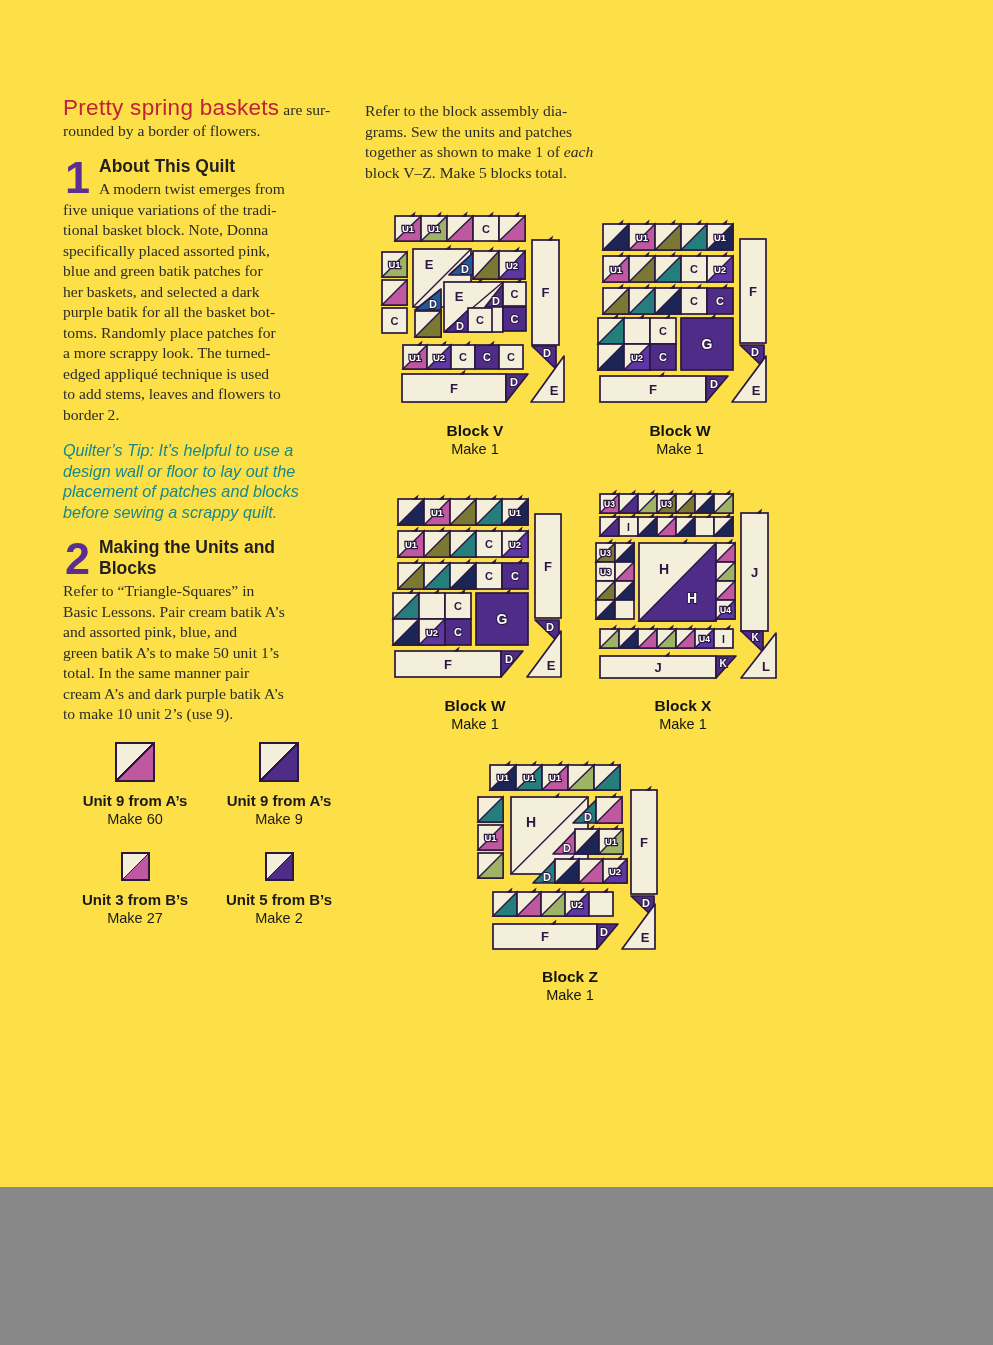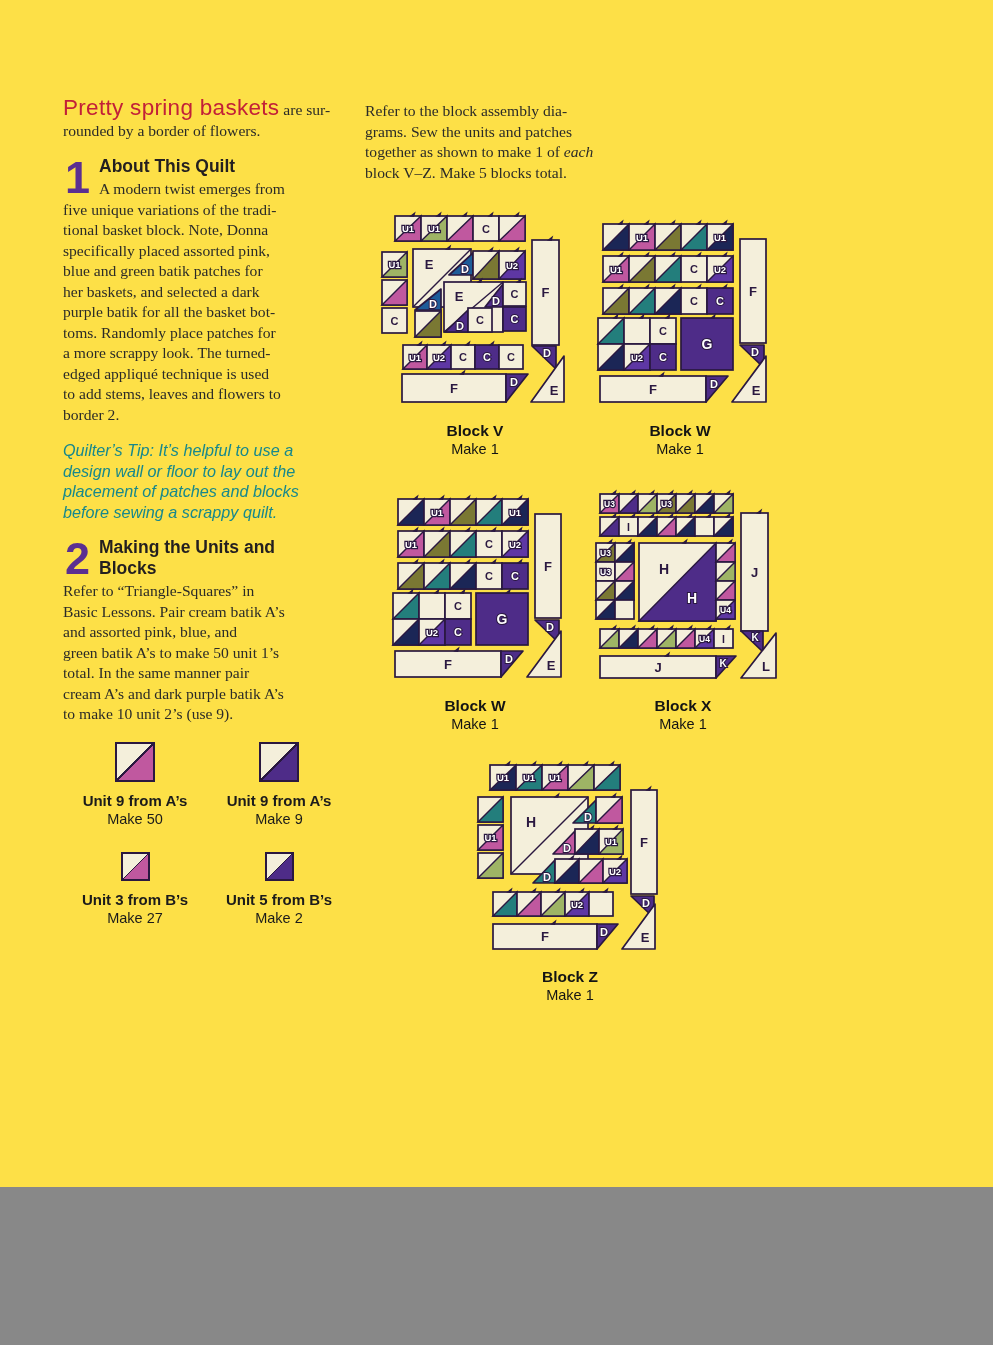--- a/index.html
+++ b/index.html
@@ -76,21 +76,21 @@
 green batik A’s to make 50 unit 1’s
 total. In the same manner pair
 cream A’s and dark purple batik A’s
 to make 10 unit 2’s (use 9).</p>
     </div>
 
     <div class="units">
       <div class="unit">
         <div class="swatch a" style="background: linear-gradient(to right bottom, rgb(244, 239, 219) 48.5%, rgb(42, 24, 64) 48.5%, rgb(42, 24, 64) 51.5%, rgb(192, 88, 159) 51.5%);"></div>
         <div class="ulabel">Unit 9 from A’s</div>
-        <div class="umake">Make 50</div>
+        <div class="umake">Make 60</div>
       </div>
       <div class="unit">
         <div class="swatch a" style="background: linear-gradient(to right bottom, rgb(244, 239, 219) 48.5%, rgb(42, 24, 64) 48.5%, rgb(42, 24, 64) 51.5%, rgb(78, 44, 136) 51.5%);"></div>
         <div class="ulabel">Unit 9 from A’s</div>
         <div class="umake">Make 9</div>
       </div>
     </div>
 
 
     <div class="units units-b">

